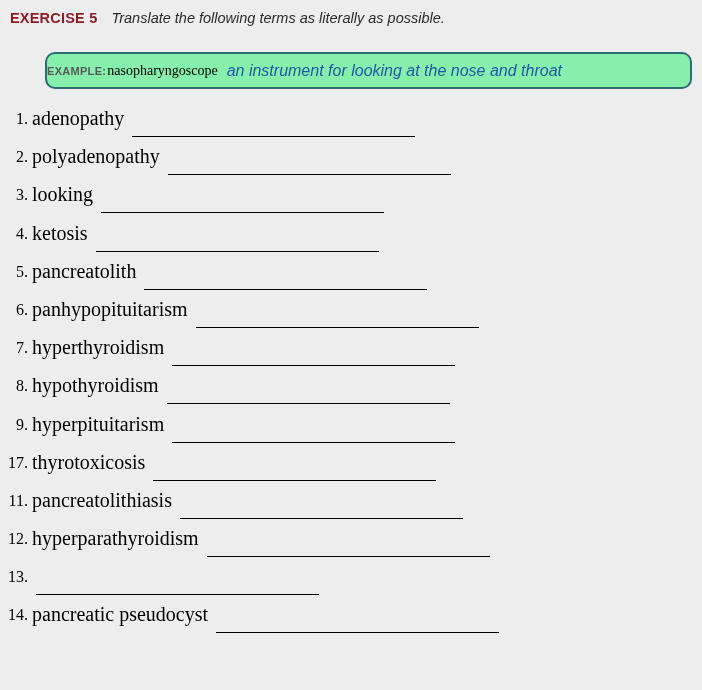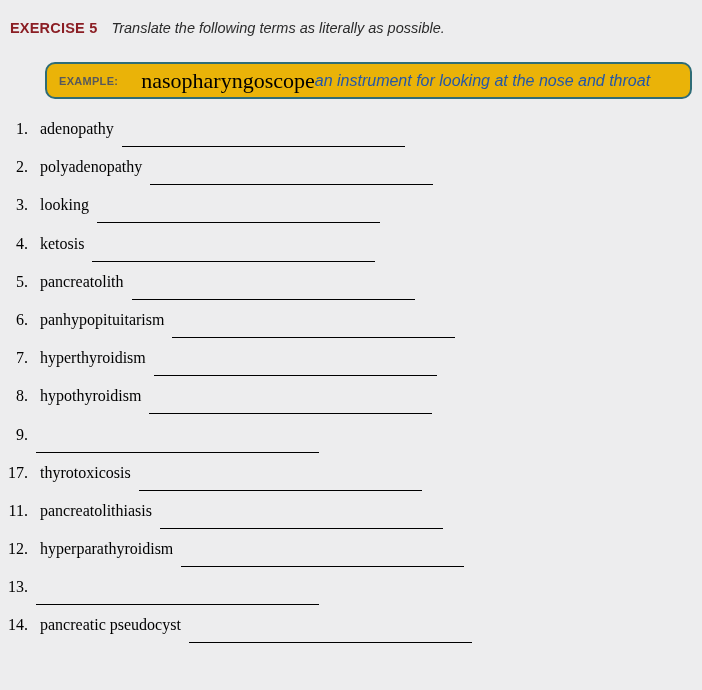--- a/index.html
+++ b/index.html
@@ -6,67 +6,68 @@
   body {
     width: 702px;
     height: 690px;
     background: var(--page-background, #EDEDEE);
     font-family: "Liberation Serif", serif;
     color: #000;
     overflow: hidden;
   }
   .header {
     height: 18px;
-    padding: 19px 0 0 10px;
+    padding: 9px 0 0 10px;
     font-family: "Liberation Sans", sans-serif;
     font-size: 14.5px;
     line-height: 18px;
     white-space: nowrap;
   }
   .ex-label {
     color: var(--exercise-label, #8B1E24);
     font-weight: bold;
     letter-spacing: 0.2px;
   }
   .instruction {
     font-style: italic;
     color: #2B2B2B;
     margin-left: 14px;
   }
   .example-box {
     box-sizing: border-box;
     margin: 25px 0 0 45px;
     width: 647px;
     height: 37px;
-    background: #eab308;
+    background: #86efac;
     border: 2px solid var(--example-box-border, #2E6C77);
     border-radius: 10px;
     display: flex;
     align-items: center;
-    padding: 0 12px;
+    padding: 0 0;
     white-space: nowrap;
   }
   .ex-tag {
     font-family: "Liberation Sans", sans-serif;
     font-weight: bold;
     font-size: 11px;
     color: #58595B;
     letter-spacing: 0.3px;
     flex: none;
   }
   .ex-term {
-    font-size: 22px;
-    margin-left: 23px;
+    font-size: 14px;
+    margin-left: 1px;
     flex: none;
   }
   .ex-answer {
     font-family: "Liberation Sans", sans-serif;
     font-style: italic;
     font-size: 16px;
     color: var(--example-answer-text, #2457A8);
+    margin-left: 9px;
     flex: none;
   }
   .items {
     margin-top: 17px;
     padding-left: 8px;
   }
   .item {
     box-sizing: border-box;
     display: flex;
     align-items: flex-start;
@@ -74,22 +75,22 @@
     padding-top: 3px;
   }
   .num {
     flex: none;
     width: 20px;
     text-align: right;
     font-size: 16px;
     line-height: 19px;
   }
   .term {
-    margin-left: 12px;
-    font-size: 16px;
+    margin-left: 4px;
+    font-size: 20px;
     line-height: 19px;
     white-space: nowrap;
   }
   .blank {
     flex: none;
     width: 283px;
     height: 27px;
     margin-left: 8px;
     border-bottom: 1.5px solid var(--answer-line, #000000);
     font-size: 14px;
@@ -154,20 +155,21 @@
   </div>
 
   <div class="item">
     <span class="num">8.</span>
     <span class="term">hypothyroidism</span>
     <span class="blank"></span>
   </div>
 
   <div class="item">
     <span class="num">9.</span>
+    <span class="term">hyperpituitarism</span>
     <span class="blank"></span>
   </div>
 
   <div class="item">
     <span class="num">17.</span>
     <span class="term">thyrotoxicosis</span>
     <span class="blank"></span>
   </div>
 
   <div class="item">

